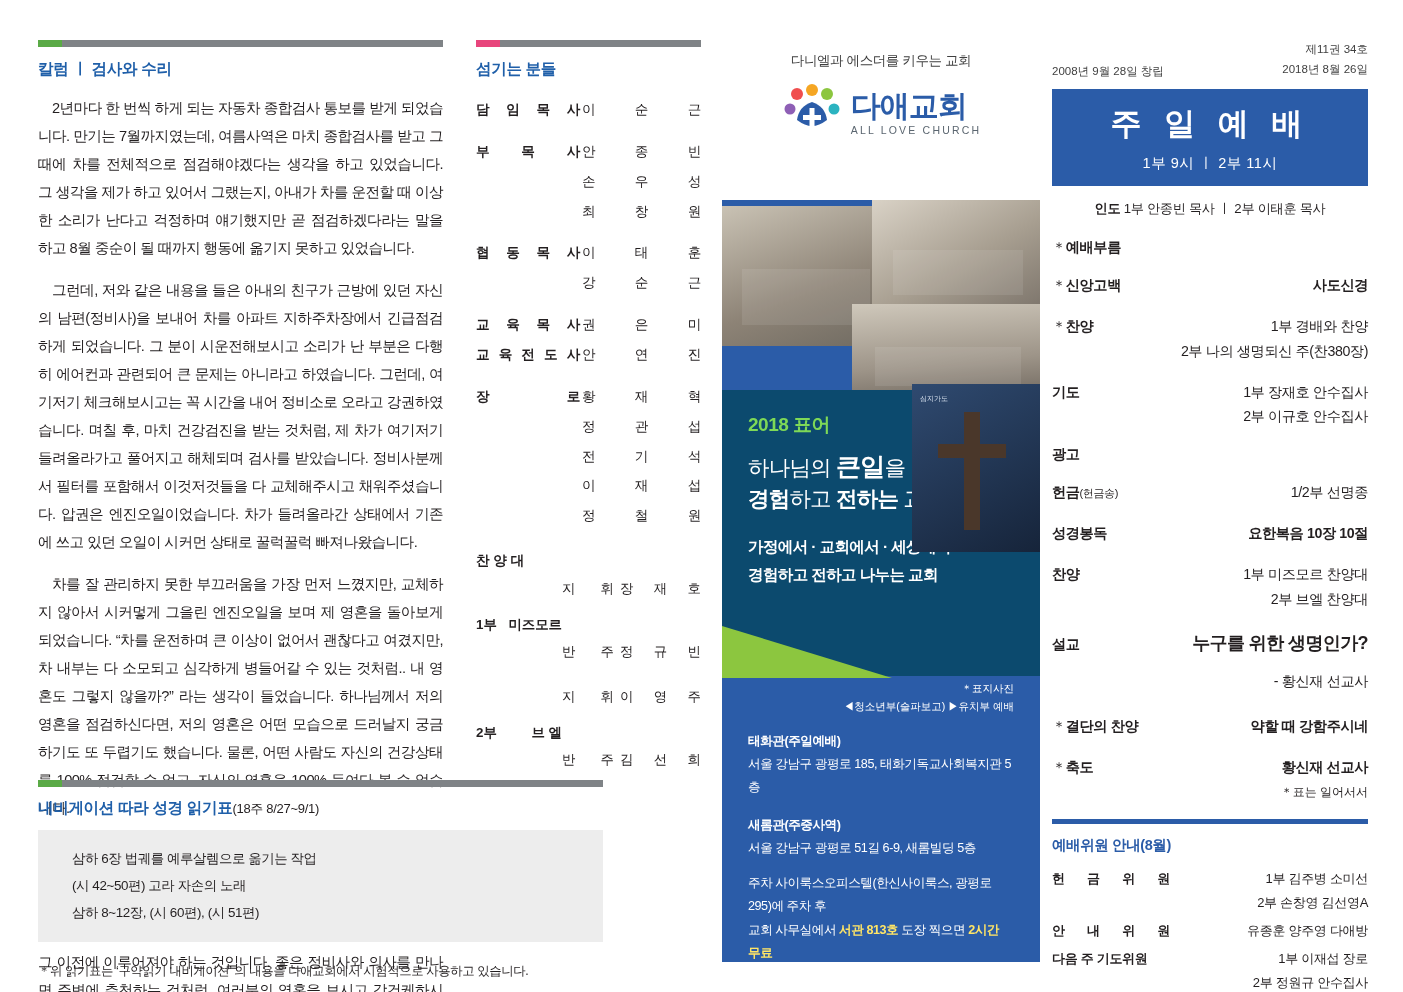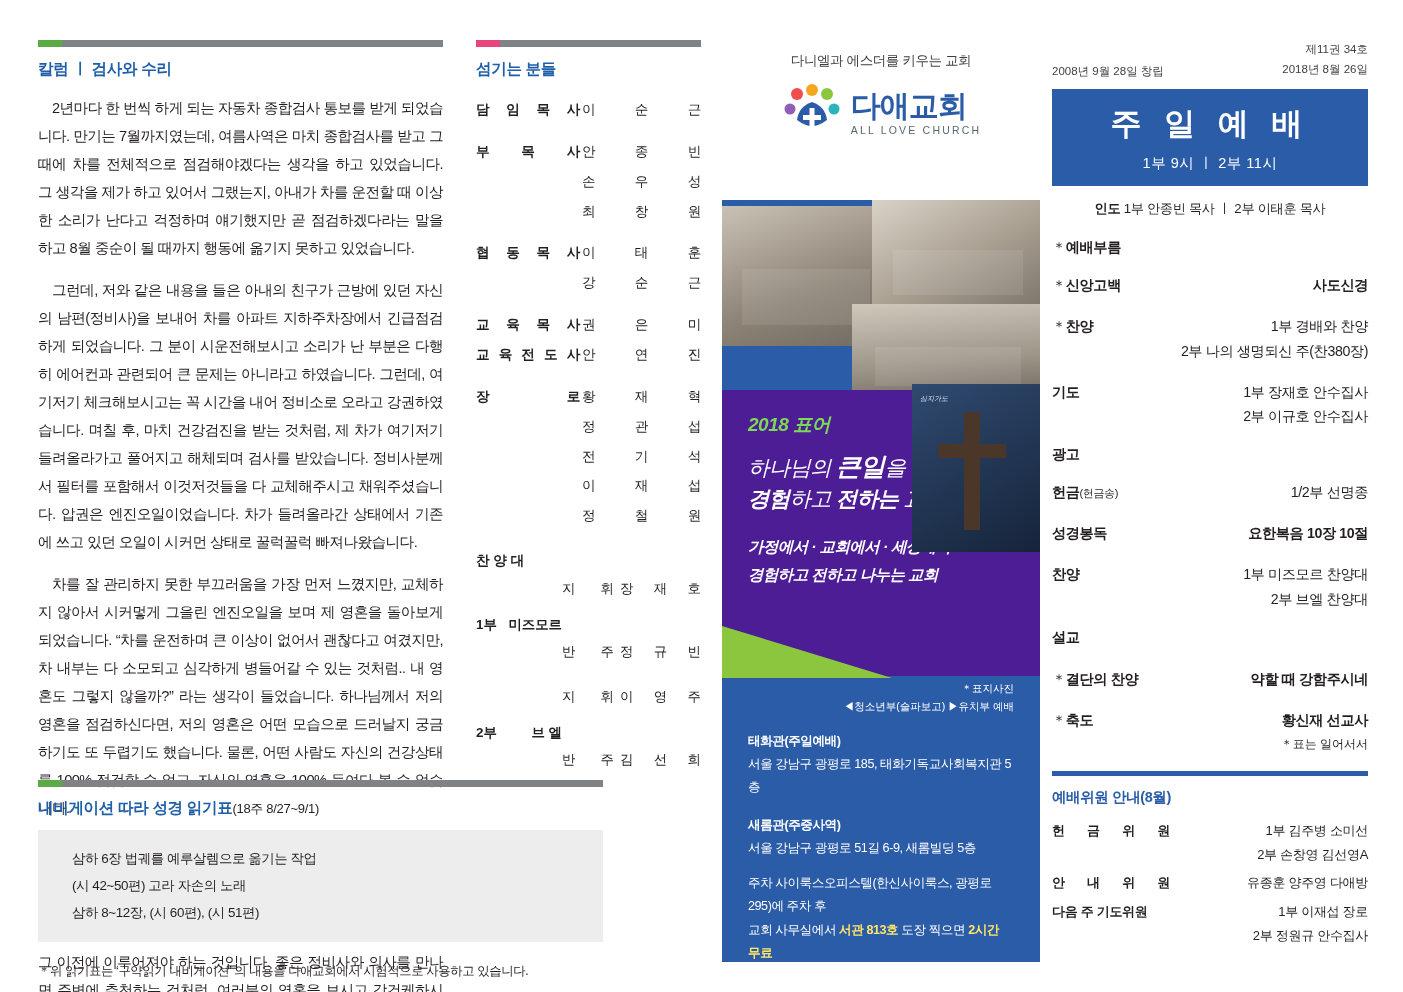--- a/index.html
+++ b/index.html
@@ -212,25 +212,24 @@
     position: absolute;
     left: 12%;
     top: 45%;
     width: 76%;
     height: 40%;
     background: rgba(255,255,255,0.09);
   }
 
   .slogan {
     position: relative;
-    background: #4c1d95;
+    background: #0c4a6e;
     color: #ffffff;
     padding: 22px 26px 26px 26px;
     min-height: 238px;
-    font-style: italic;
   }
   .slogan .year {
     font-size: 19px;
     font-weight: bold;
     color: #7ed957;
     letter-spacing: -0.5px;
   }
   .slogan .l1 {
     font-size: 21.5px;
     margin-top: 10px;
@@ -792,20 +791,24 @@
       <div class="ord-row">
         <div class="ord-left"><span>찬양</span></div>
         <div class="ord-right">
           <div>1부 미즈모르 찬양대</div>
           <div>2부 브엘 찬양대</div>
         </div>
       </div>
 
       <div class="ord-row" style="margin-bottom:20px;">
         <div class="ord-left"><span>설교</span></div>
+        <div class="ord-right">
+          <div class="big">누구를 위한 생명인가?</div>
+          <div style="margin-top:10px;">- 황신재 선교사</div>
+        </div>
       </div>
 
       <div class="ord-row">
         <div class="ord-left"><span class="star">＊</span><span>결단의 찬양</span></div>
         <div class="ord-right"><b>약할 때 강함주시네</b></div>
       </div>
 
       <div class="ord-row" style="margin-bottom:4px;">
         <div class="ord-left"><span class="star">＊</span><span>축도</span></div>
         <div class="ord-right"><b>황신재 선교사</b></div>

